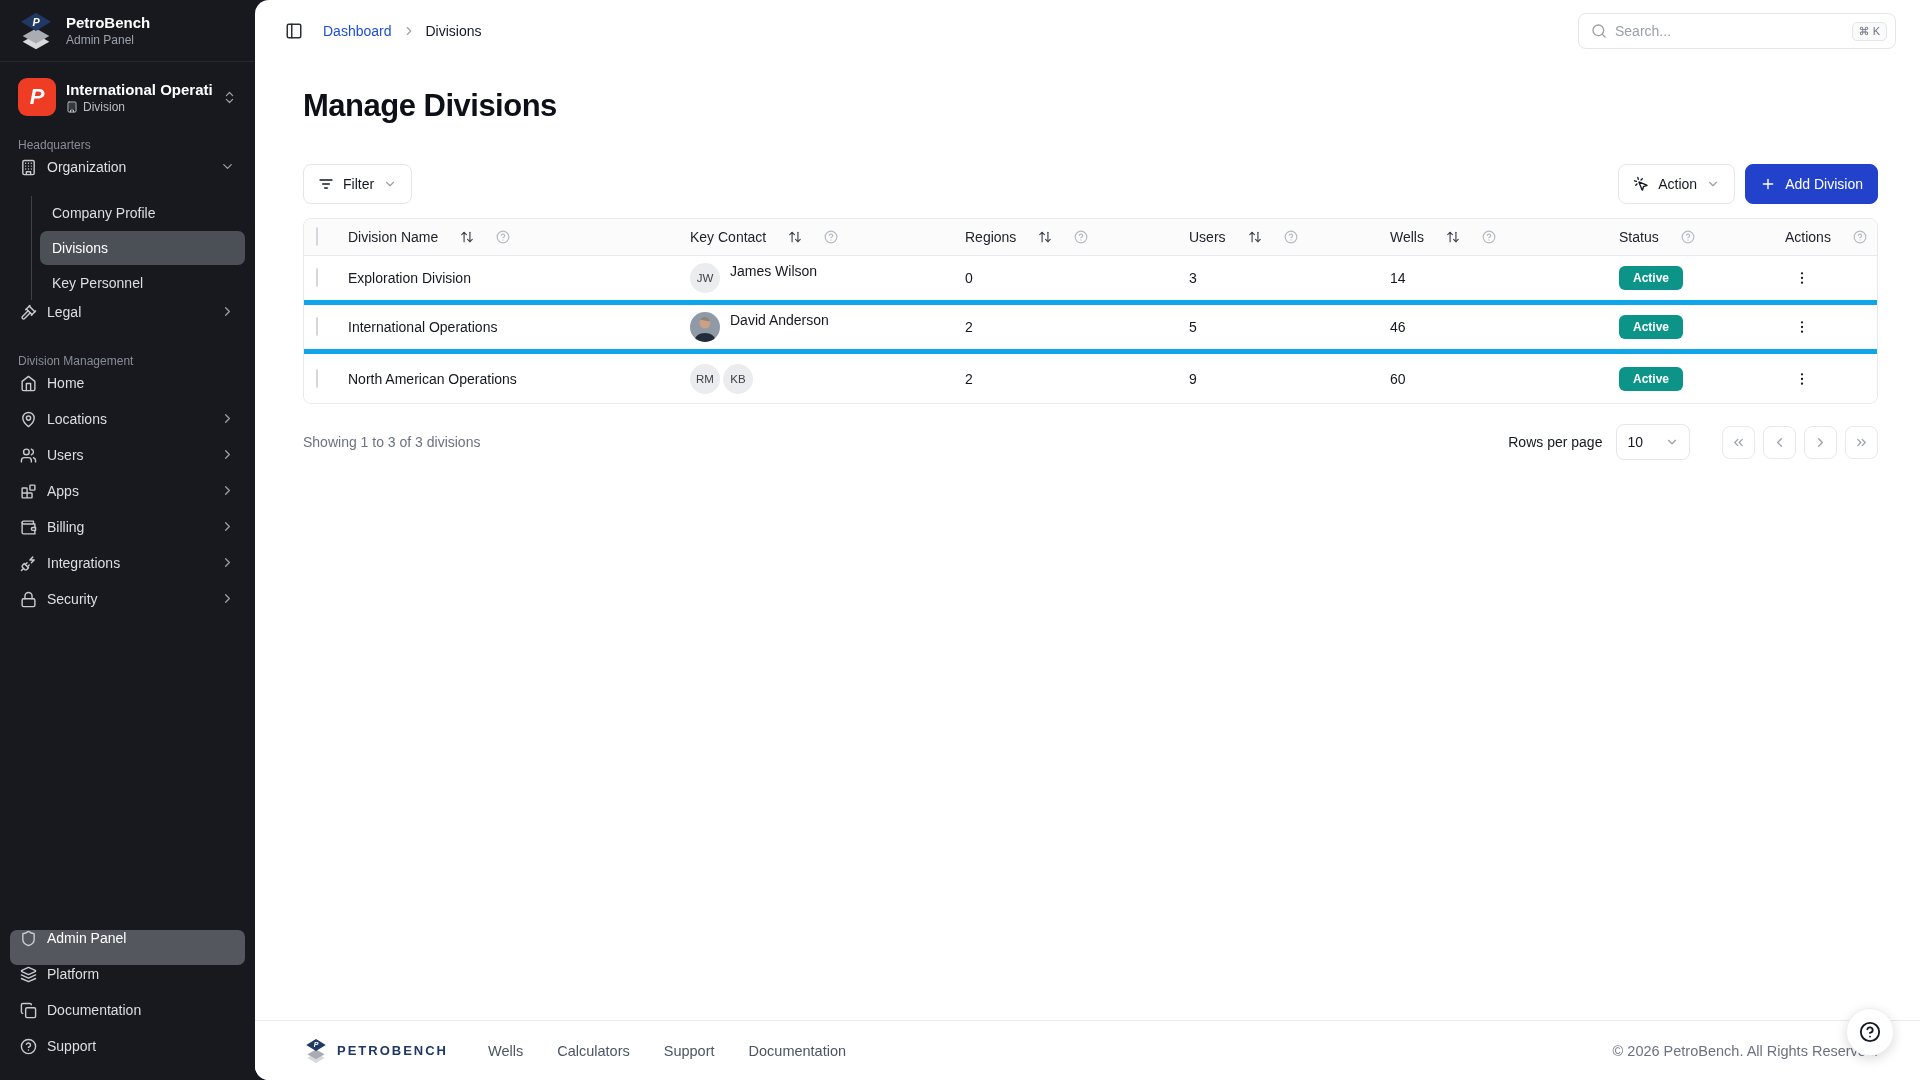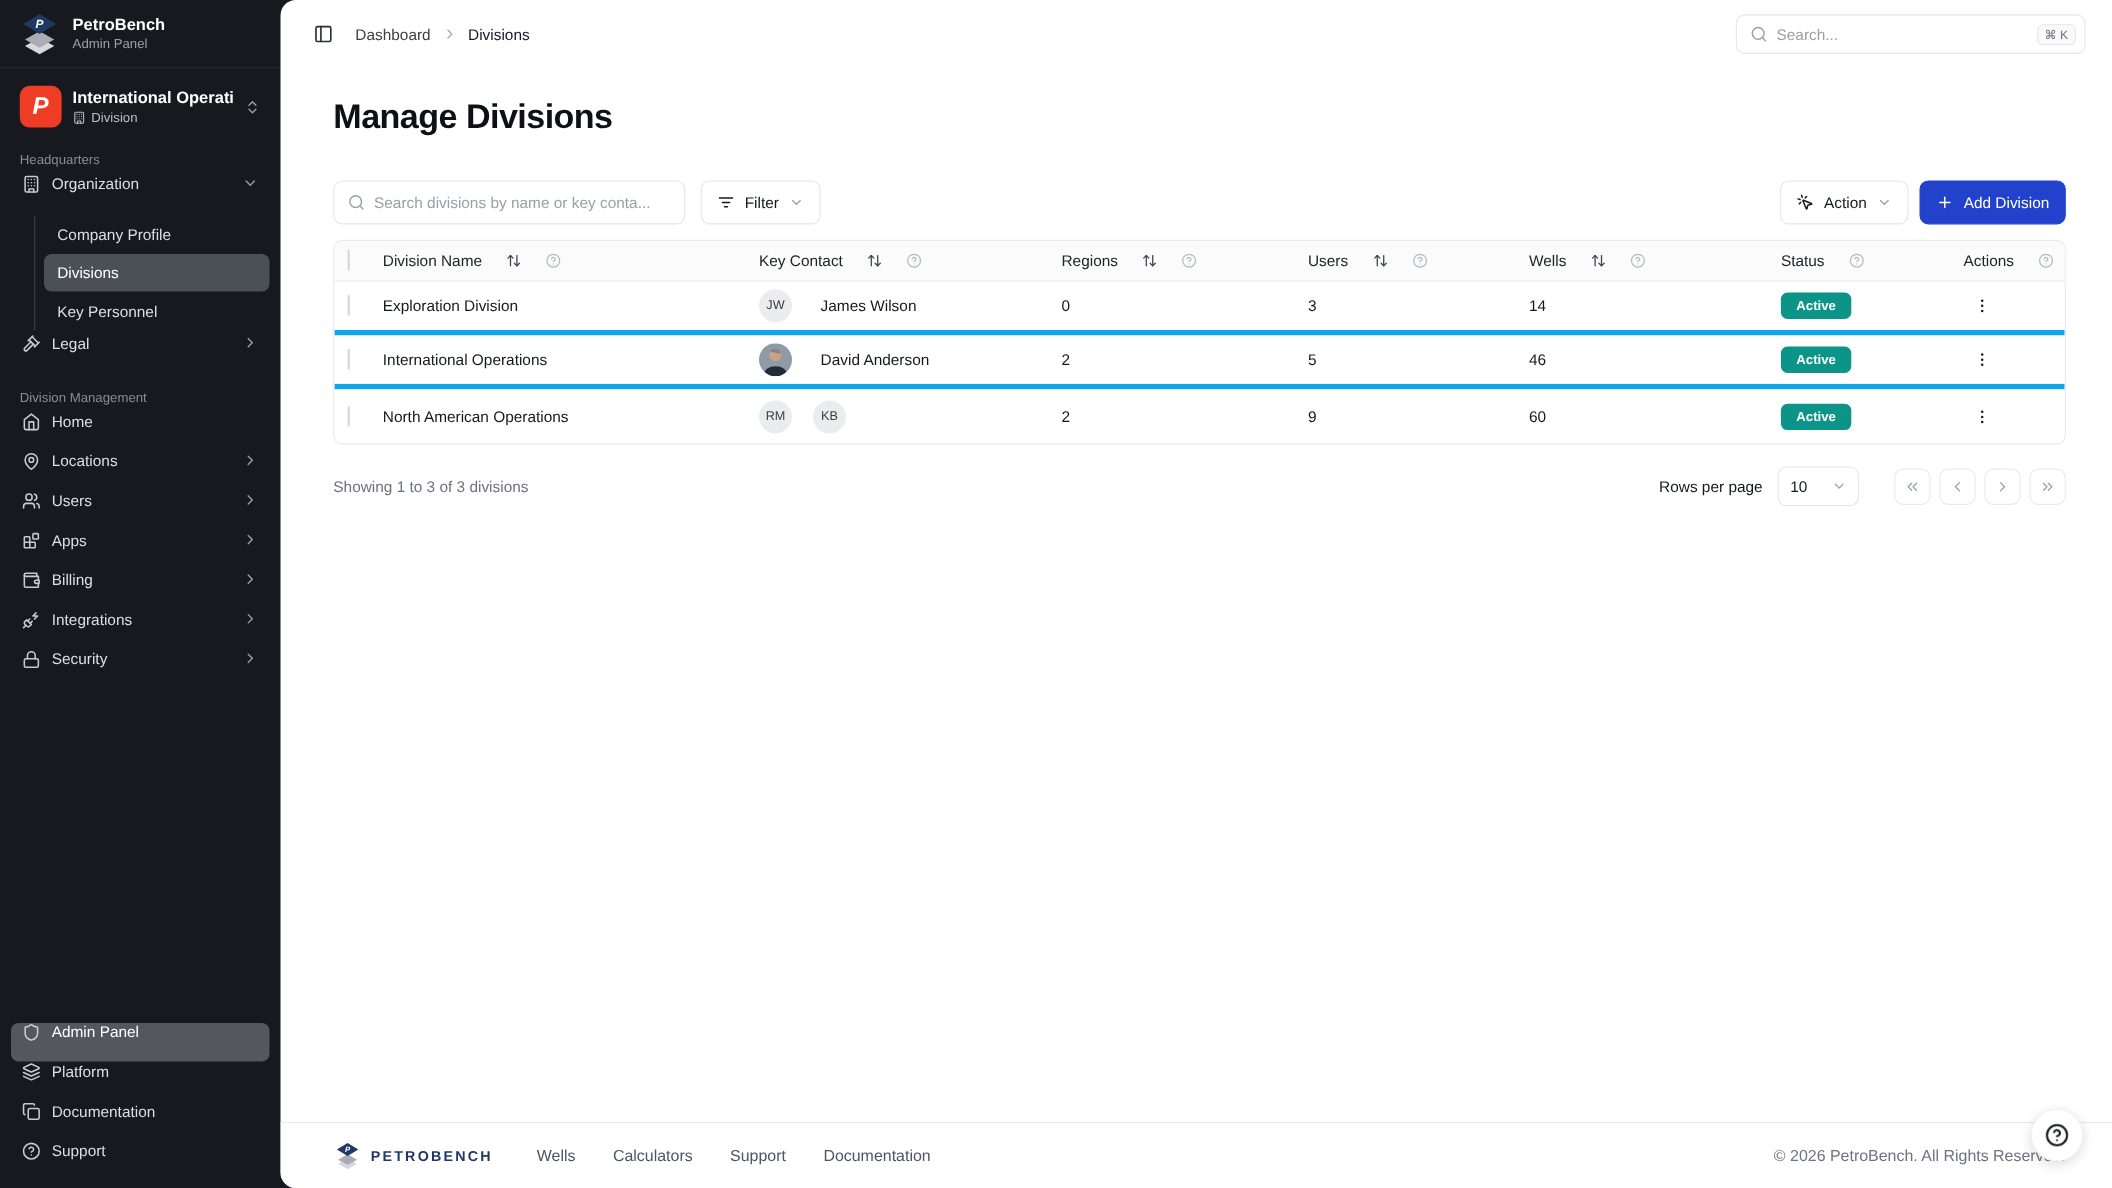--- a/index.html
+++ b/index.html
@@ -41,21 +41,21 @@
   .user-txt{flex:1;min-width:0}
   .user-name{font-weight:600;font-size:15px;color:#fff;white-space:nowrap}
   .user-role{font-size:12px;color:#9ba1ab}
 
   
   .main-wrap{flex:1;height:100%;background:#17191e}
   .surface{height:100%;background:#fff;border-top-left-radius:14px;border-bottom-left-radius:14px;display:flex;flex-direction:column;overflow:hidden}
   .topbar{height:62px;display:flex;align-items:center;gap:14px;padding:0 24px;flex:none}
   .icbtn{display:flex;align-items:center;justify-content:center;width:30px;height:30px;border-radius:6px;color:#2a2f36}
   .crumbs{display:flex;align-items:center;gap:10px;font-size:14px}
-  .crumb.muted{color:#404040;cursor:pointer}
+  .crumb.muted{color:#1d4ed8;cursor:pointer}
   .crumb-sep{color:#9ca3af}
   .crumb.current{color:#111827;font-weight:500}
   .topsearch{margin-left:auto;width:318px;height:36px;border:1px solid #e4e6ea;border-radius:8px;display:flex;align-items:center;gap:8px;padding:0 8px 0 12px;background:#fff}
   .topsearch input{flex:1;font-size:14px;color:#111;min-width:0}
   .topsearch input::placeholder{color:#9aa0a8}
   .kbd{border:1px solid #e4e6ea;background:#fafafa;border-radius:5px;font-size:11px;color:#6b7280;padding:2px 6px;white-space:nowrap}
 
   .content{flex:1;padding:26px 42px 0 48px;overflow:hidden}
   h1{font-size:31px;font-weight:700;letter-spacing:-.5px;color:#0d1117}
   .subtitle{margin-top:10px;font-size:16px;color:#414a56}
@@ -70,21 +70,21 @@
   .table{margin-top:14px;border:1px solid #e7e9ec;border-radius:8px;overflow:hidden}
   .tr{display:grid;grid-template-columns:44px 342px 275px 224px 201px 229px 166px 1fr;align-items:center}
   .thead{height:37px;background:#fbfbfc;border-bottom:1px solid #e7e9ec}
   .th{display:flex;align-items:center;gap:22px;font-size:14px;color:#20242b;font-weight:500}
   .th .sort{width:14px;height:14px;color:#3f444b}
   .th .help{width:14px;height:14px;color:#b4bac1}
   .row{height:49px;border-bottom:5px solid #0ea5e9;background:#fff}
   .row:last-child{border-bottom:none}
   .cell{font-size:14px;color:#15181e}
   .cb{width:17px;height:17px;border:1px solid #d4d7dc;border-radius:4px;background:#fbfbfc;margin-left:12px;cursor:pointer}
-  .contact{display:flex;align-items:center;gap:26px}
+  .contact{display:flex;align-items:flex-start;gap:10px}
   .av{width:30px;height:30px;border-radius:50%;background:#ebecee;color:#3c4249;font-size:11.5px;font-weight:500;display:flex;align-items:center;justify-content:center;flex:none}
   .av.photo{overflow:hidden;background:none}
   .av.photo svg{display:block;width:100%;height:100%}
   .av + .av{margin-left:-7px;box-shadow:0 0 0 2px #fff}
   .badge{display:inline-block;background:var(--teal,#0d9488);color:#fff;font-size:12px;font-weight:600;padding:5px 14px;border-radius:6px}
   .kebab{width:30px;height:30px;display:flex;align-items:center;justify-content:center;color:#15181e;border-radius:6px;margin-left:2px}
   .kebab .ic{width:16px;height:16px}
 
   .pagerow{display:flex;align-items:center;margin-top:20px}
   .psum{font-size:14px;color:#6b7280}
@@ -358,29 +358,20 @@
           </span>
         <input placeholder="Search..." style="">
         <span class="kbd">⌘ K</span>
       </div>
     </header>
 
     <main class="content">
       <h1>Manage Divisions</h1>
 
       <div class="toolbar">
-        <div class="tsearch">
-          <span class="ic ic16 mut">
-              <svg viewBox="0 0 24 24" fill="none" stroke="currentColor" stroke-width="2" stroke-linecap="round" stroke-linejoin="round">
-                <circle cx="11" cy="11" r="8"></circle>
-                <path d="m21 21-4.3-4.3"></path>
-              </svg>
-            </span>
-          <input placeholder="Search divisions by name or key conta..." style="">
-        </div>
         <button class="btn">
           <span class="ic ic16">
               <svg viewBox="0 0 24 24" fill="none" stroke="currentColor" stroke-width="2" stroke-linecap="round" stroke-linejoin="round">
                 <path d="M3 6h18"></path>
                 <path d="M7 12h10"></path>
                 <path d="M10 18h4"></path>
               </svg>
             </span>
           <span>Filter</span>
           <span class="ic ic14 mut">

